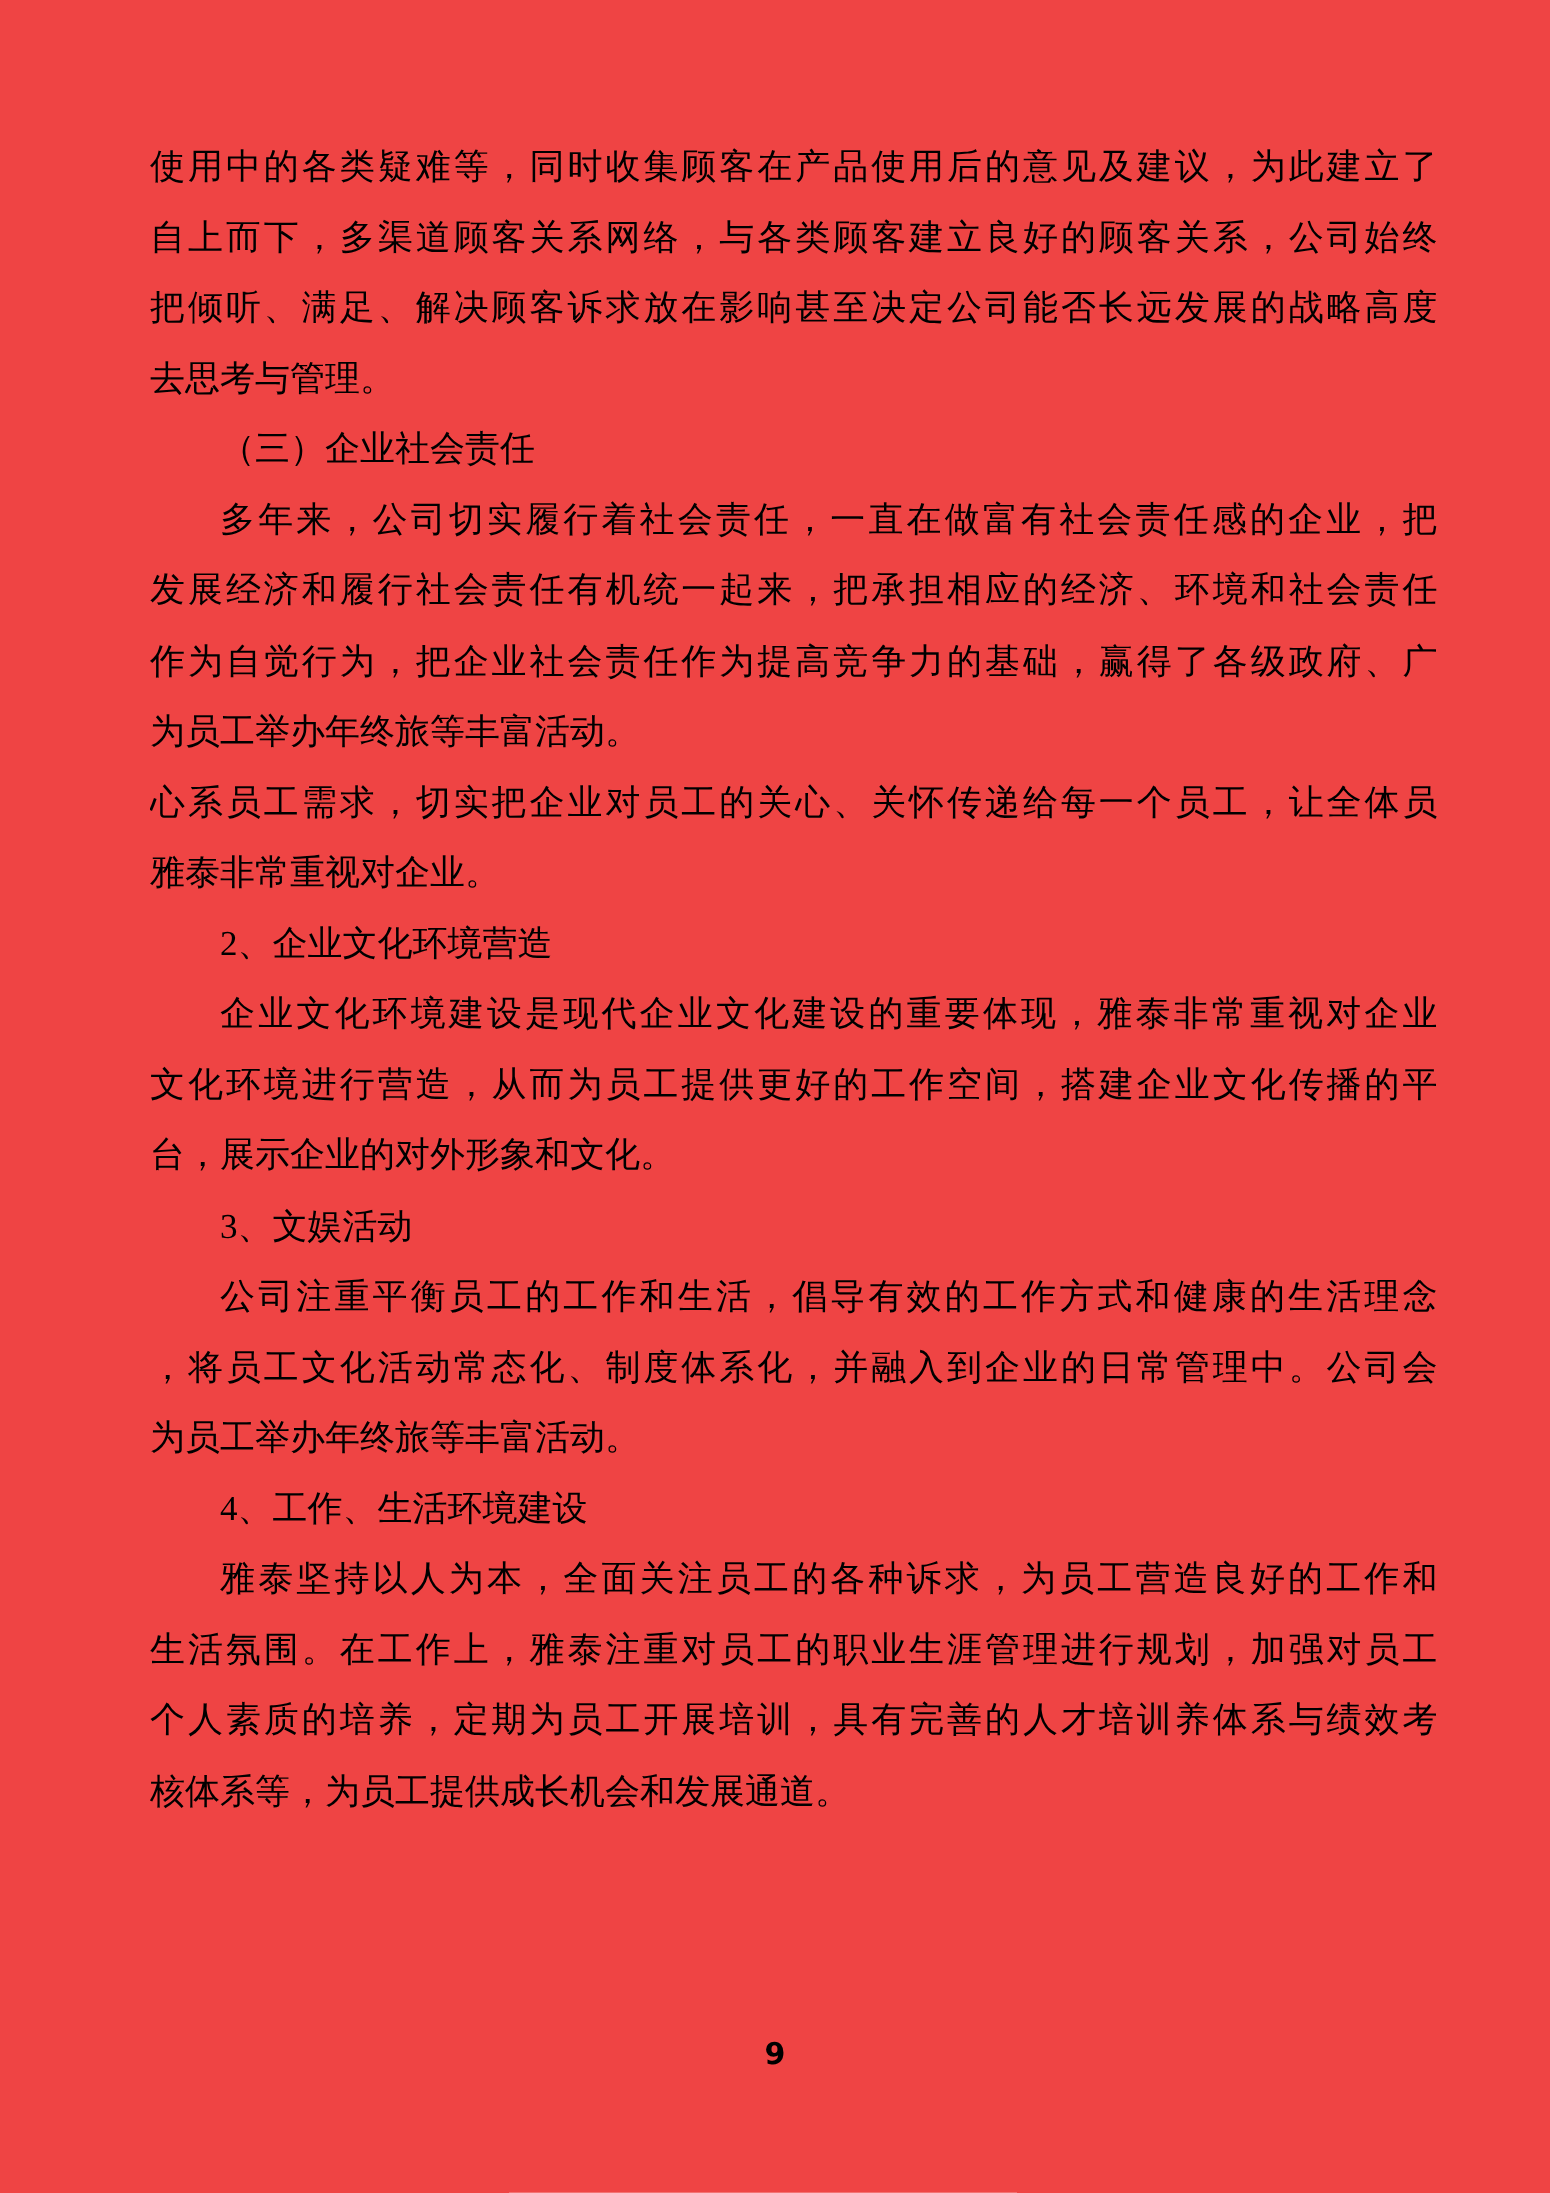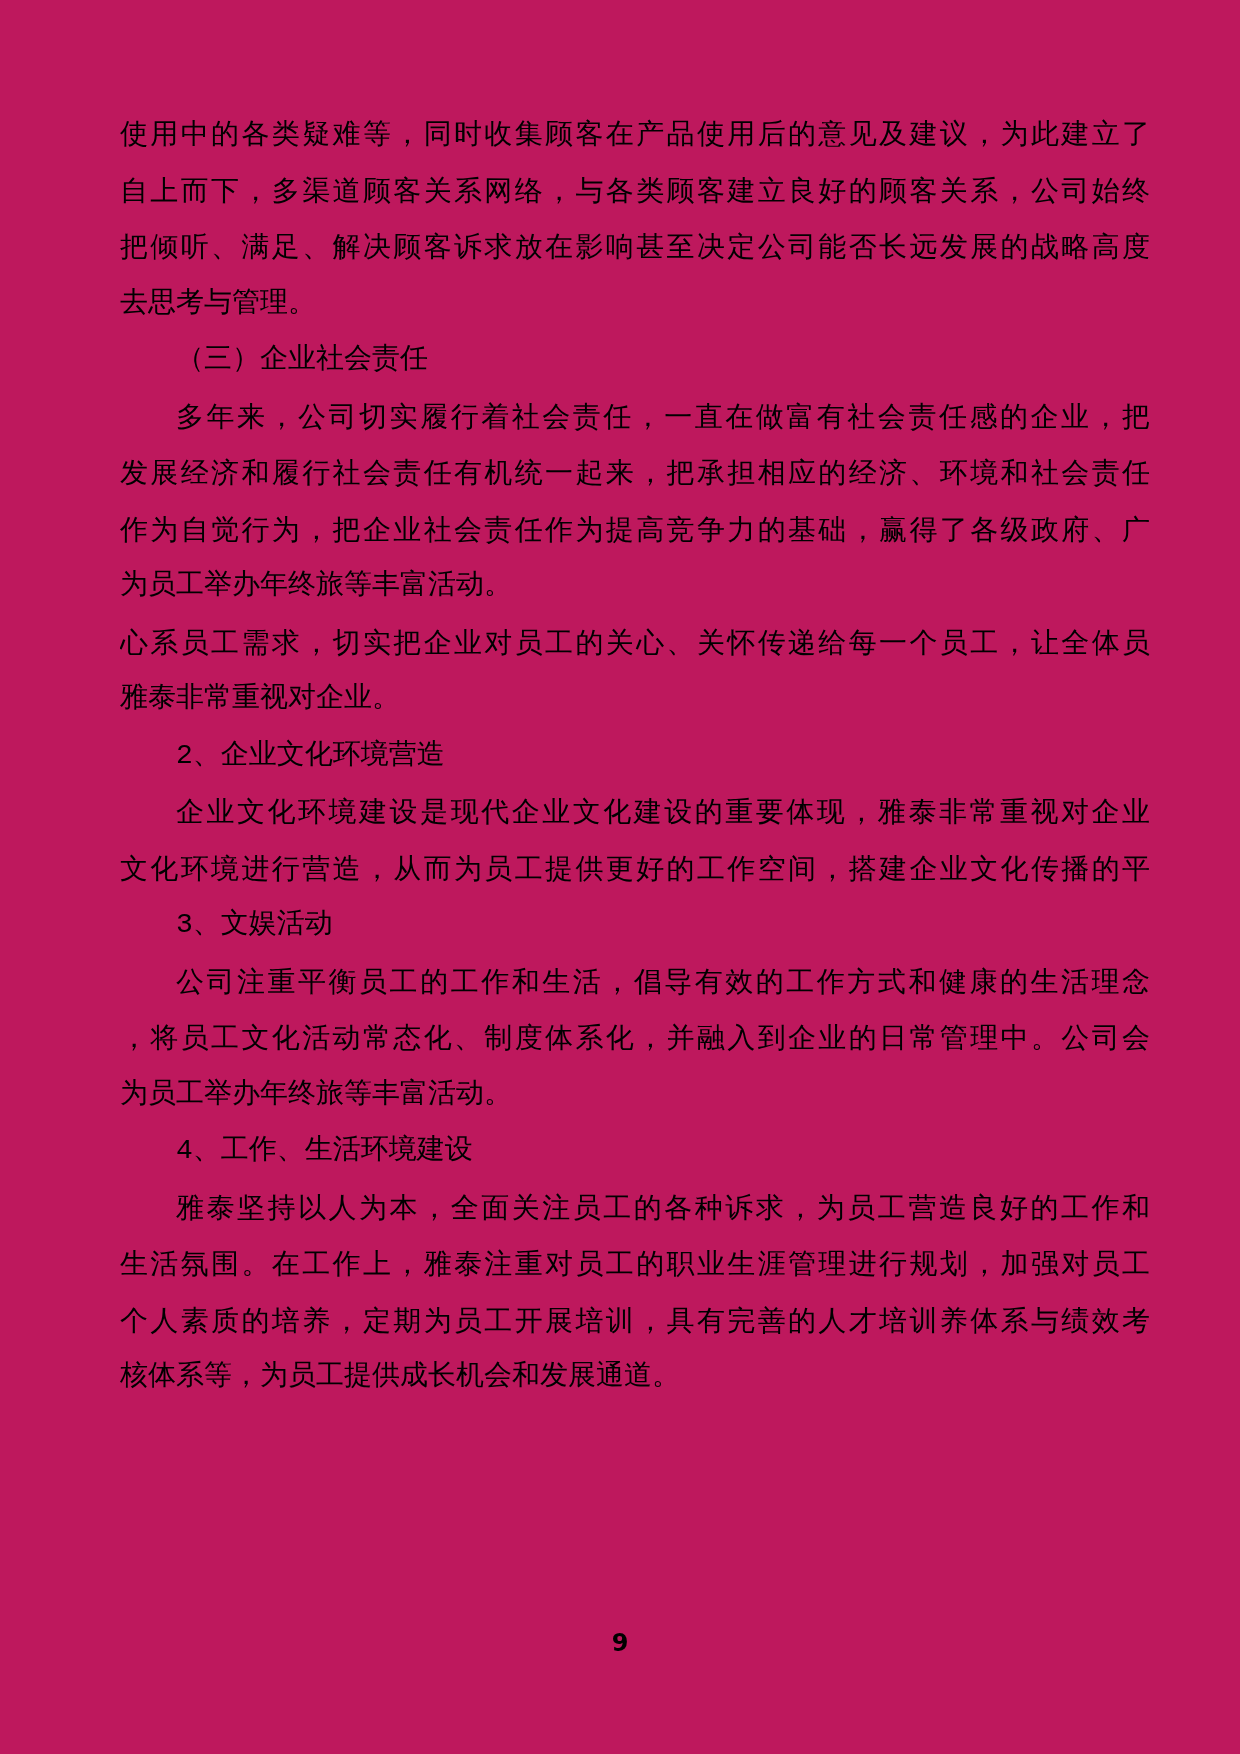--- a/index.html
+++ b/index.html
@@ -6,21 +6,21 @@
     margin: 0;
     padding: 0;
   }
   body {
     background: #ffffff;
   }
   .page {
     position: relative;
     width: 1240px;
     height: 1754px;
-    background: #be185d;
+    background: #ef4444;
     color: #000000;
     font-family: "Liberation Serif", "DejaVu Serif", serif;
     overflow: hidden;
     margin: 0 auto;
   }
   .text-body {
     position: absolute;
     left: 120px;
     top: 106px;
     width: 1030px;
@@ -33,21 +33,20 @@
     font-size: 28px;
     line-height: 56.5px;
     height: 56.5px;
     text-align: justify;
     text-align-last: justify;
     white-space: normal;
     overflow: hidden;
   }
   .line.para-last {
     text-align-last: left;
-    font-family: Liberation Mono, monospace;
   }
   .line.first-indent {
     text-indent: 2em;
   }
   .page-number {
     position: absolute;
     left: 0;
     right: 0;
     top: 1628px;
     height: 30px;
@@ -82,20 +81,21 @@
       <div class="paragraph body">
         <div class="line">心系员工需求，切实把企业对员工的关心、关怀传递给每一个员工，让全体员</div>
         <div class="line para-last">雅泰非常重视对企业。</div>
       </div>
       <div class="paragraph heading">
         <div class="line para-last first-indent">2、企业文化环境营造</div>
       </div>
       <div class="paragraph body">
         <div class="line first-indent">企业文化环境建设是现代企业文化建设的重要体现，雅泰非常重视对企业</div>
         <div class="line">文化环境进行营造，从而为员工提供更好的工作空间，搭建企业文化传播的平</div>
+        <div class="line para-last">台，展示企业的对外形象和文化。</div>
       </div>
       <div class="paragraph heading">
         <div class="line para-last first-indent">3、文娱活动</div>
       </div>
       <div class="paragraph body">
         <div class="line first-indent">公司注重平衡员工的工作和生活，倡导有效的工作方式和健康的生活理念</div>
         <div class="line">，将员工文化活动常态化、制度体系化，并融入到企业的日常管理中。公司会</div>
         <div class="line para-last">为员工举办年终旅等丰富活动。</div>
       </div>
       <div class="paragraph heading">

